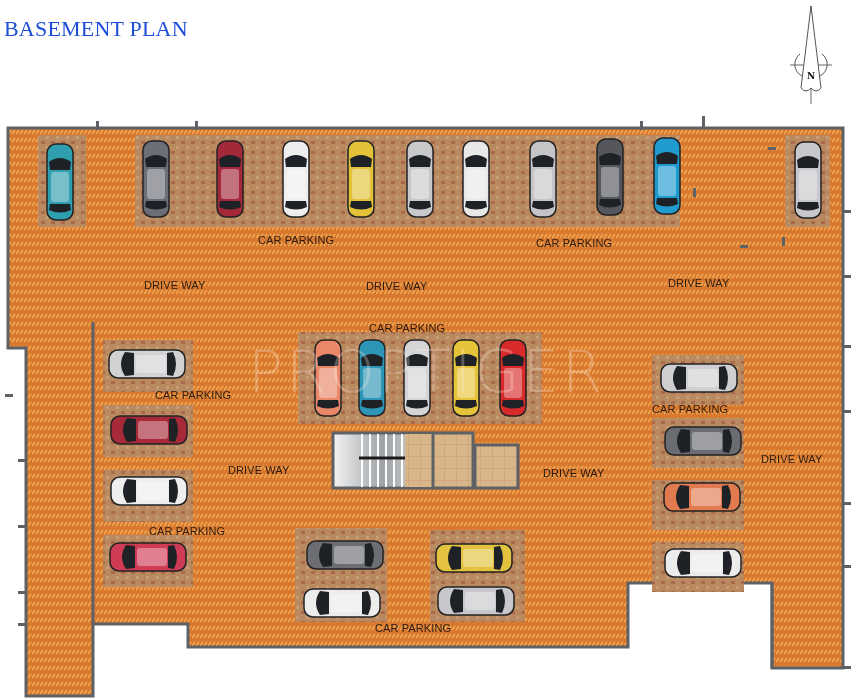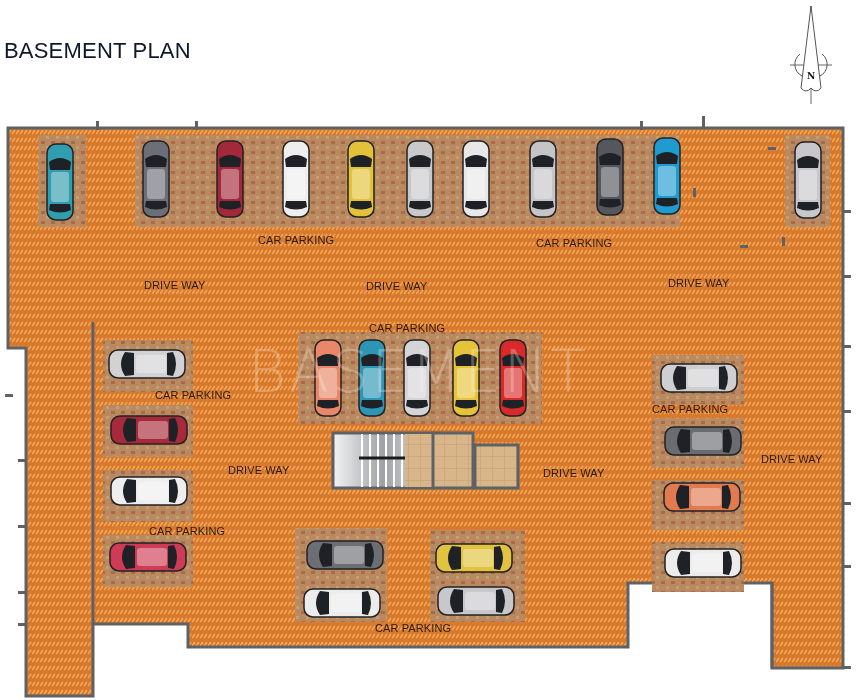--- a/index.html
+++ b/index.html
@@ -1,17 +1,17 @@
 <!DOCTYPE html>
 <html><head>
 <meta charset="utf-8">
 <style>
   html, body { margin: 0; padding: 0; background: #ffffff; }
   body { width: 863px; height: 700px; position: relative; overflow: hidden; font-family: "Liberation Sans", sans-serif; }
-  .title { position: absolute; left: 4px; top: 38px; font-family: Liberation Sans, sans-serif; font-size: 22px; color: #0f172a; letter-spacing: 0.2px; }
+  .title { position: absolute; left: 4px; top: 16px; font-family: Liberation Serif, serif; font-size: 22px; color: #1d4ed8; letter-spacing: 0.2px; }
   .compass { position: absolute; left: 786px; top: 2px; width: 50px; height: 104px; }
   svg.plan { position: absolute; left: 0; top: 0; }
   .label { position: absolute; font-family: "Liberation Sans", sans-serif; font-size: 11px; color: #2a1a10; white-space: nowrap; letter-spacing: 0.1px; }
   .watermark { position: absolute; left: 248px; top: 338px; font-family: "DejaVu Sans", sans-serif; font-size: 58px; color: rgba(255,240,230,0.28); letter-spacing: 3px; font-weight: 300; }
 </style>
 </head>
 <body>
 
 <div class="title">BASEMENT PLAN</div>
 
@@ -167,21 +167,21 @@
   </g>
 
   <g>
     <use href="#carH" x="345" y="555" style="color:#6c6e73"></use>
     <use href="#carH" x="342" y="603" style="color:#ececec"></use>
     <use href="#carH" x="474" y="558" style="color:#e2c23e"></use>
     <use href="#carH" x="476" y="601" style="color:#c8c8cc"></use>
   </g>
 </svg>
 
-<div class="watermark">BASEMENT</div>
+<div class="watermark">PROPTIGER</div>
 
 <div class="label" style="left:258px;top:234px;">CAR PARKING</div>
 <div class="label" style="left:536px;top:237px;">CAR PARKING</div>
 <div class="label" style="left:144px;top:279px;">DRIVE WAY</div>
 <div class="label" style="left:366px;top:280px;">DRIVE WAY</div>
 <div class="label" style="left:668px;top:277px;">DRIVE WAY</div>
 <div class="label" style="left:369px;top:322px;">CAR PARKING</div>
 <div class="label" style="left:155px;top:389px;">CAR PARKING</div>
 <div class="label" style="left:652px;top:403px;">CAR PARKING</div>
 <div class="label" style="left:228px;top:464px;">DRIVE WAY</div>

